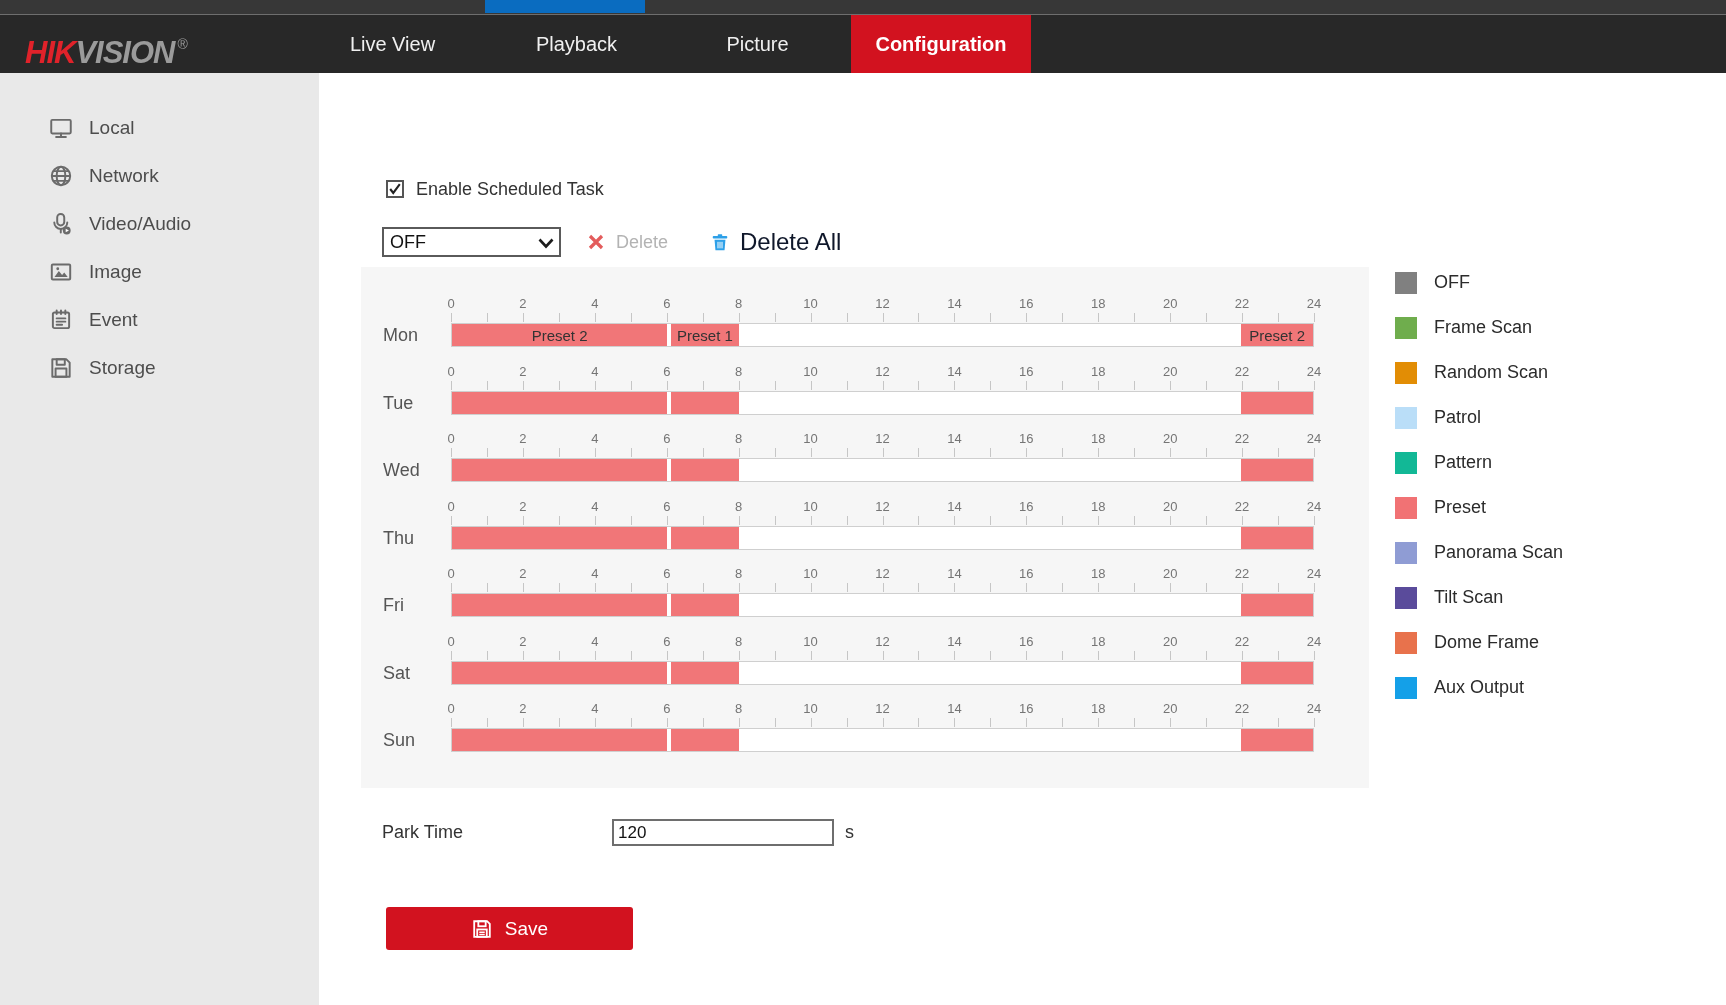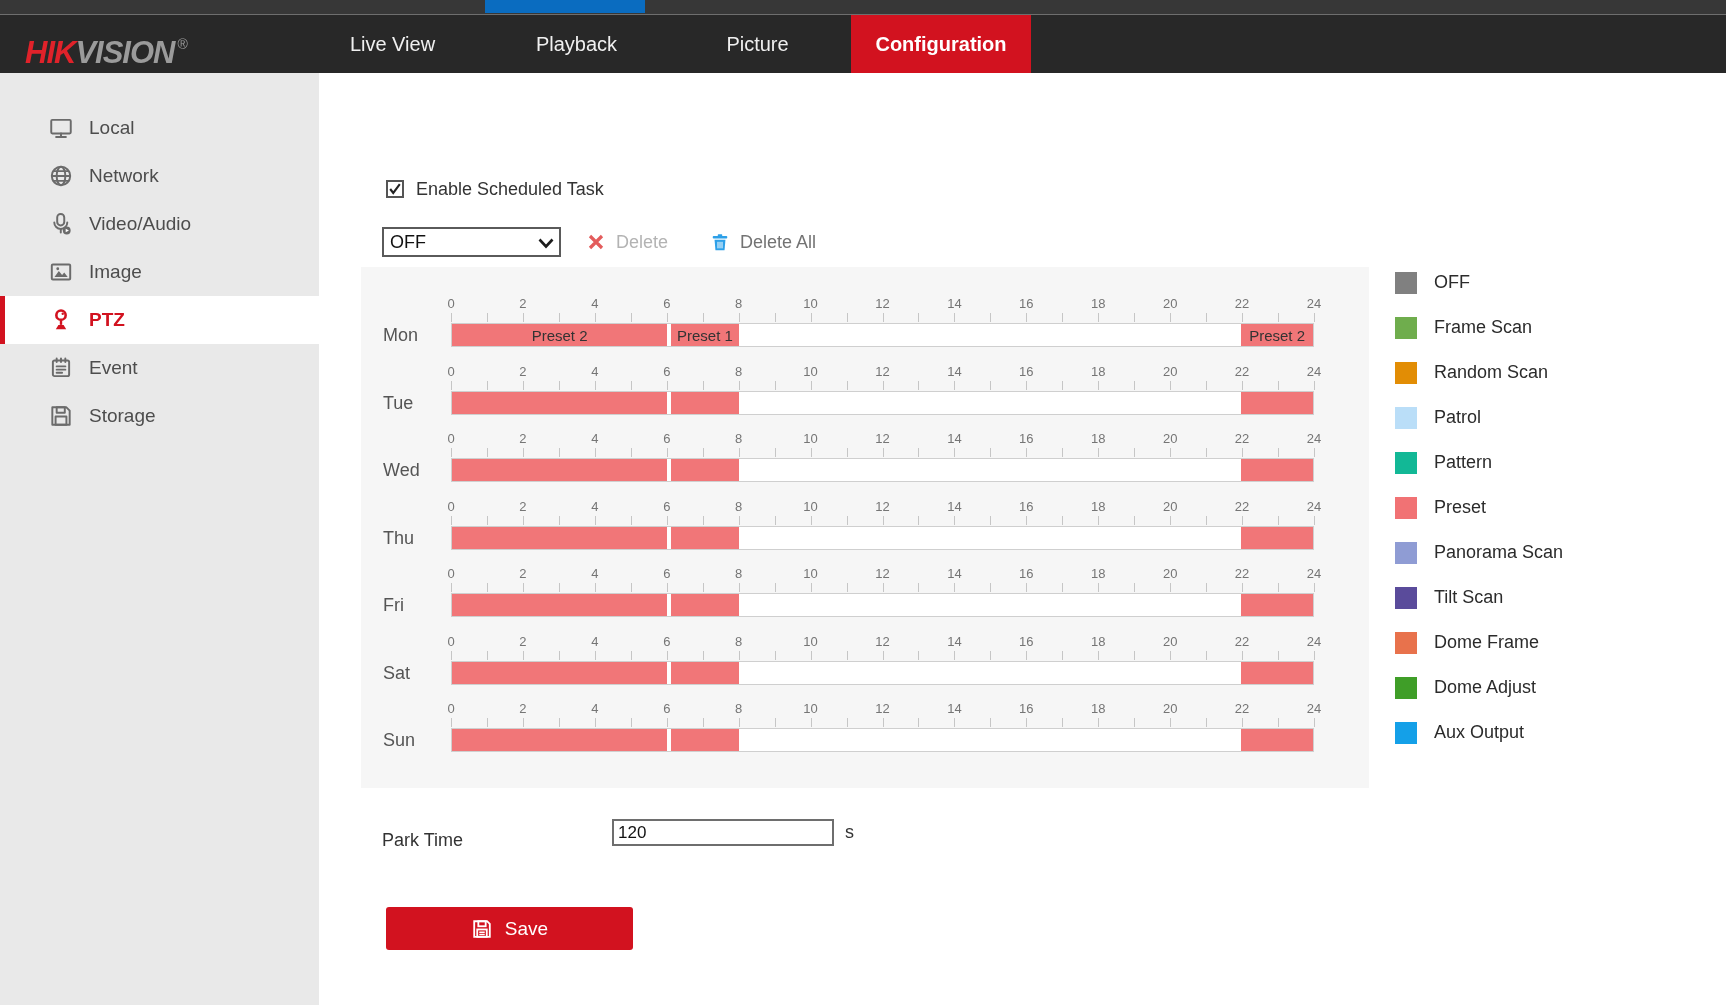--- a/index.html
+++ b/index.html
@@ -47,42 +47,42 @@
 
   
   .controls-row { position:absolute; left:0; top:154px; width:1407px; height:30px; }
   .select-wrap { position:absolute; left:63px; top:0; width:179px; height:30px; }
   .task-select { width:179px; height:30px; border:2px solid #5a5a5a; border-radius:0; background:#fff; font-size:18px; font-family:"Liberation Sans",sans-serif; padding:0 28px 0 6px; -webkit-appearance:none; appearance:none; color:#111; }
   .select-chevron { position:absolute; right:6px; top:7px; width:18px; height:18px; pointer-events:none; }
   .txt-btn { position:absolute; top:0; height:30px; display:flex; align-items:center; gap:10px; cursor:pointer; background:none; border:none; font-family:"Liberation Sans",sans-serif; }
   .btn-delete { left:267px; }
   .btn-delete .t { font-size:18px; color:#b3b3b3; }
   .btn-delete-all { left:391px; }
-  .btn-delete-all .t { font-size:18px; color:#737373; }
+  .btn-delete-all .t { font-size:24px; color:#0f172a; }
   .txt-btn .ic { width:20px; height:20px; display:inline-block; }
   .txt-btn .ic svg { width:20px; height:20px; display:block; }
 
   
   .panel { position:absolute; left:42px; top:194px; width:1008px; height:521px; background:#f6f6f6; }
   .day-block { position:absolute; left:0; width:1008px; height:67px; }
   .day-lbl { position:absolute; left:22px; top:26px; height:24px; line-height:24px; font-size:18px; color:#555; }
   .hour-label { position:absolute; top:0; height:14px; line-height:14px; font-size:13px; color:#757575; transform:translateX(-50%); }
   .tick { position:absolute; top:16px; width:1px; height:9px; background:#c6c6c6; }
   .track { position:absolute; left:90px; top:26px; width:863px; height:24px; background:#fff; border:1px solid #cfcfcf; cursor:pointer; }
   .seg { position:absolute; top:0; height:22px; background:#f17678; display:flex; align-items:center; justify-content:center; font-size:15px; color:#333; overflow:hidden; white-space:nowrap; cursor:pointer; }
 
   
   .legend { position:absolute; left:1076px; top:187px; }
   .legend-item { height:45px; display:flex; align-items:center; }
   .swatch { width:22px; height:22px; flex:0 0 22px; }
   .legend-txt { margin-left:17px; font-size:18px; color:#2b2b2b; white-space:nowrap; }
 
   
   .park-row { position:absolute; left:0; top:746px; height:27px; width:1407px; }
-  .park-lbl { position:absolute; left:63px; top:8px; height:27px; line-height:27px; font-size:18px; color:#333; }
+  .park-lbl { position:absolute; left:63px; top:0; height:27px; line-height:27px; font-size:18px; color:#333; }
   .park-input { position:absolute; left:293px; top:0; width:222px; height:27px; border:2px solid #6e6e6e; font-size:17px; font-family:"Liberation Sans",sans-serif; padding:0 4px; color:#111; }
   .park-unit { position:absolute; left:526px; top:0; height:27px; line-height:27px; font-size:18px; color:#333; }
 
   
   .save-btn { position:absolute; left:67px; top:834px; width:247px; height:43px; background:#d2121f; border:none; border-radius:3px; color:#fff; font-size:19px; font-family:"Liberation Sans",sans-serif; display:flex; align-items:center; justify-content:center; gap:12px; cursor:pointer; }
   .save-btn .ic { width:22px; height:22px; display:inline-block; }
   .save-btn .ic svg { width:22px; height:22px; display:block; }
 </style>
 </head>
 <body>
@@ -141,31 +141,20 @@
         </div>
         <div class="side-item">
           <span class="icon">
             <svg viewBox="0 0 24 24">
               <rect x="3.5" y="5" width="17" height="14" rx="1" fill="none" stroke="currentColor" stroke-width="1.8" stroke-linecap="round" stroke-linejoin="round"></rect>
               <path d="M6 16.5l4-5.5 3 3.7 2-2.3 3.2 4.1z" fill="currentColor"></path>
               <circle cx="9" cy="9" r="1.3" fill="currentColor"></circle>
             </svg>
           </span>
           <span class="lbl">Image</span>
-        </div>
-        <div class="side-item active">
-          <span class="icon">
-            <svg viewBox="0 0 24 24">
-              <circle cx="12" cy="7.5" r="4.3" fill="none" stroke="currentColor" stroke-width="2.4"></circle>
-              <circle cx="13.6" cy="6.2" r="1.1" fill="currentColor"></circle>
-              <path d="M12 12.2v4.3" stroke="currentColor" stroke-width="2.2"></path>
-              <path d="M7.2 20.5h9.6l-2.4-4h-4.8z" fill="currentColor"></path>
-            </svg>
-          </span>
-          <span class="lbl">PTZ</span>
         </div>
         <div class="side-item">
           <span class="icon">
             <svg viewBox="0 0 24 24">
               <rect x="4.5" y="5" width="15" height="14.5" rx="1.5" fill="none" stroke="currentColor" stroke-width="1.8" stroke-linecap="round" stroke-linejoin="round"></rect>
               <path d="M8 3.2v3.2M12 3.2v3.2M16 3.2v3.2" fill="none" stroke="currentColor" stroke-width="1.8" stroke-linecap="round" stroke-linejoin="round"></path>
               <path d="M8 10.5h8M8 13.5h8M8 16.3h5" fill="none" stroke="currentColor" stroke-width="1.8" stroke-linecap="round" stroke-linejoin="round"></path>
             </svg>
           </span>
           <span class="lbl">Event</span>
@@ -585,24 +574,20 @@
         </div>
         <div class="legend-item">
           <span class="swatch" style="background: rgb(90, 75, 155);"></span>
           <span class="legend-txt">Tilt Scan</span>
         </div>
         <div class="legend-item">
           <span class="swatch" style="background: rgb(232, 114, 76);"></span>
           <span class="legend-txt">Dome Frame</span>
         </div>
         <div class="legend-item">
-          <span class="swatch" style="background: rgb(63, 158, 40);"></span>
-          <span class="legend-txt">Dome Adjust</span>
-        </div>
-        <div class="legend-item">
           <span class="swatch" style="background: rgb(20, 160, 232);"></span>
           <span class="legend-txt">Aux Output</span>
         </div>
       </div>
 
     <div class="park-row">
       <span class="park-lbl">Park Time</span>
       <input class="park-input" value="120" style="">
       <span class="park-unit">s</span>
     </div>

